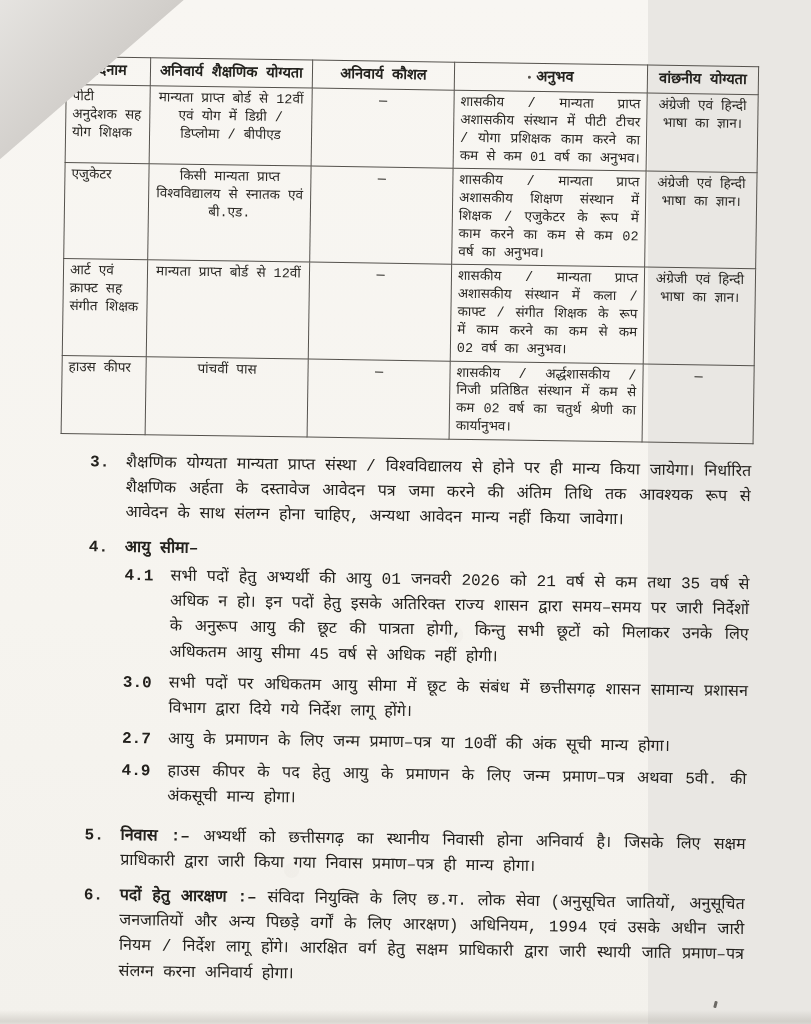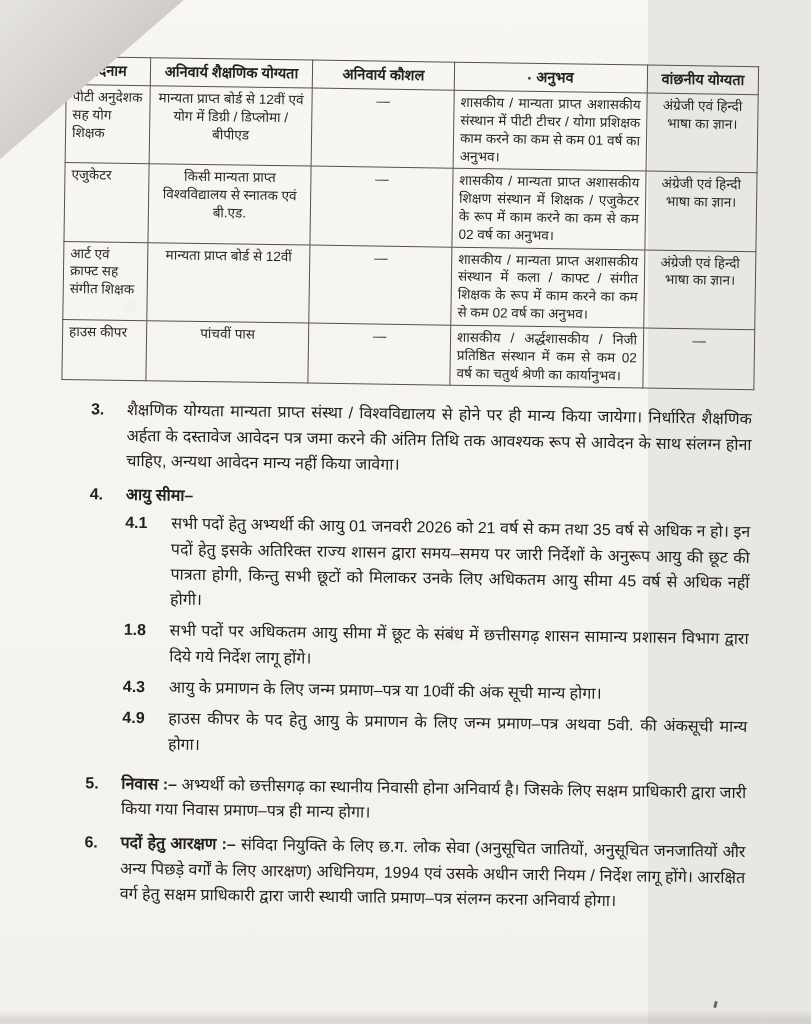--- a/index.html
+++ b/index.html
@@ -10,20 +10,21 @@
   }
   .page{
     position:relative;width:648px;height:1024px;
     background:#f7f5f1;
     background-image:
       radial-gradient(circle at 20% 30%, rgba(210,205,198,.12) 0 6px, transparent 7px),
       radial-gradient(circle at 70% 62%, rgba(210,205,198,.10) 0 9px, transparent 10px),
       radial-gradient(circle at 45% 85%, rgba(205,200,192,.10) 0 7px, transparent 8px),
       linear-gradient(180deg,#f8f6f2 0%,#f6f4ef 60%,#f3f1ec 100%);
     color:#24231f;
+    font-family:Liberation Mono, monospace;
   }
   
   .fold-shadow{
     position:absolute;top:0;left:0;width:206px;height:182px;z-index:2;
     clip-path:polygon(0 0,100% 0,0 100%);
     background:linear-gradient(135deg, rgba(110,106,100,0) 58%, rgba(110,106,100,.55) 90%, rgba(110,106,100,.18) 100%);
   }
   .fold{
     position:absolute;top:-2px;left:-2px;width:188px;height:163px;z-index:3;
     clip-path:polygon(0 0,100% 0,0 100%);
@@ -146,25 +147,25 @@
       <div class="clause">
         <span class="num">4.</span>
         <div class="body">
           <span class="ttl">आयु सीमा–</span>
           <div class="subclauses">
             <div class="sub">
               <span class="num">4.1</span>
               <div class="body">सभी पदों हेतु अभ्यर्थी की आयु 01 जनवरी 2026 को 21 वर्ष से कम तथा 35 वर्ष से अधिक न हो। इन पदों हेतु इसके अतिरिक्त राज्य शासन द्वारा समय–समय पर जारी निर्देशों के अनुरूप आयु की छूट की पात्रता होगी, किन्तु सभी छूटों को मिलाकर उनके लिए अधिकतम आयु सीमा 45 वर्ष से अधिक नहीं होगी।</div>
             </div>
             <div class="sub">
-              <span class="num">1.8</span>
+              <span class="num">3.0</span>
               <div class="body">सभी पदों पर अधिकतम आयु सीमा में छूट के संबंध में छत्तीसगढ़ शासन सामान्य प्रशासन विभाग द्वारा दिये गये निर्देश लागू होंगे।</div>
             </div>
             <div class="sub">
-              <span class="num">4.3</span>
+              <span class="num">2.7</span>
               <div class="body">आयु के प्रमाणन के लिए जन्म प्रमाण–पत्र या 10वीं की अंक सूची मान्य होगा।</div>
             </div>
             <div class="sub">
               <span class="num">4.9</span>
               <div class="body">हाउस कीपर के पद हेतु आयु के प्रमाणन के लिए जन्म प्रमाण–पत्र अथवा 5वी. की अंकसूची मान्य होगा।</div>
             </div>
           </div>
         </div>
       </div>
 

